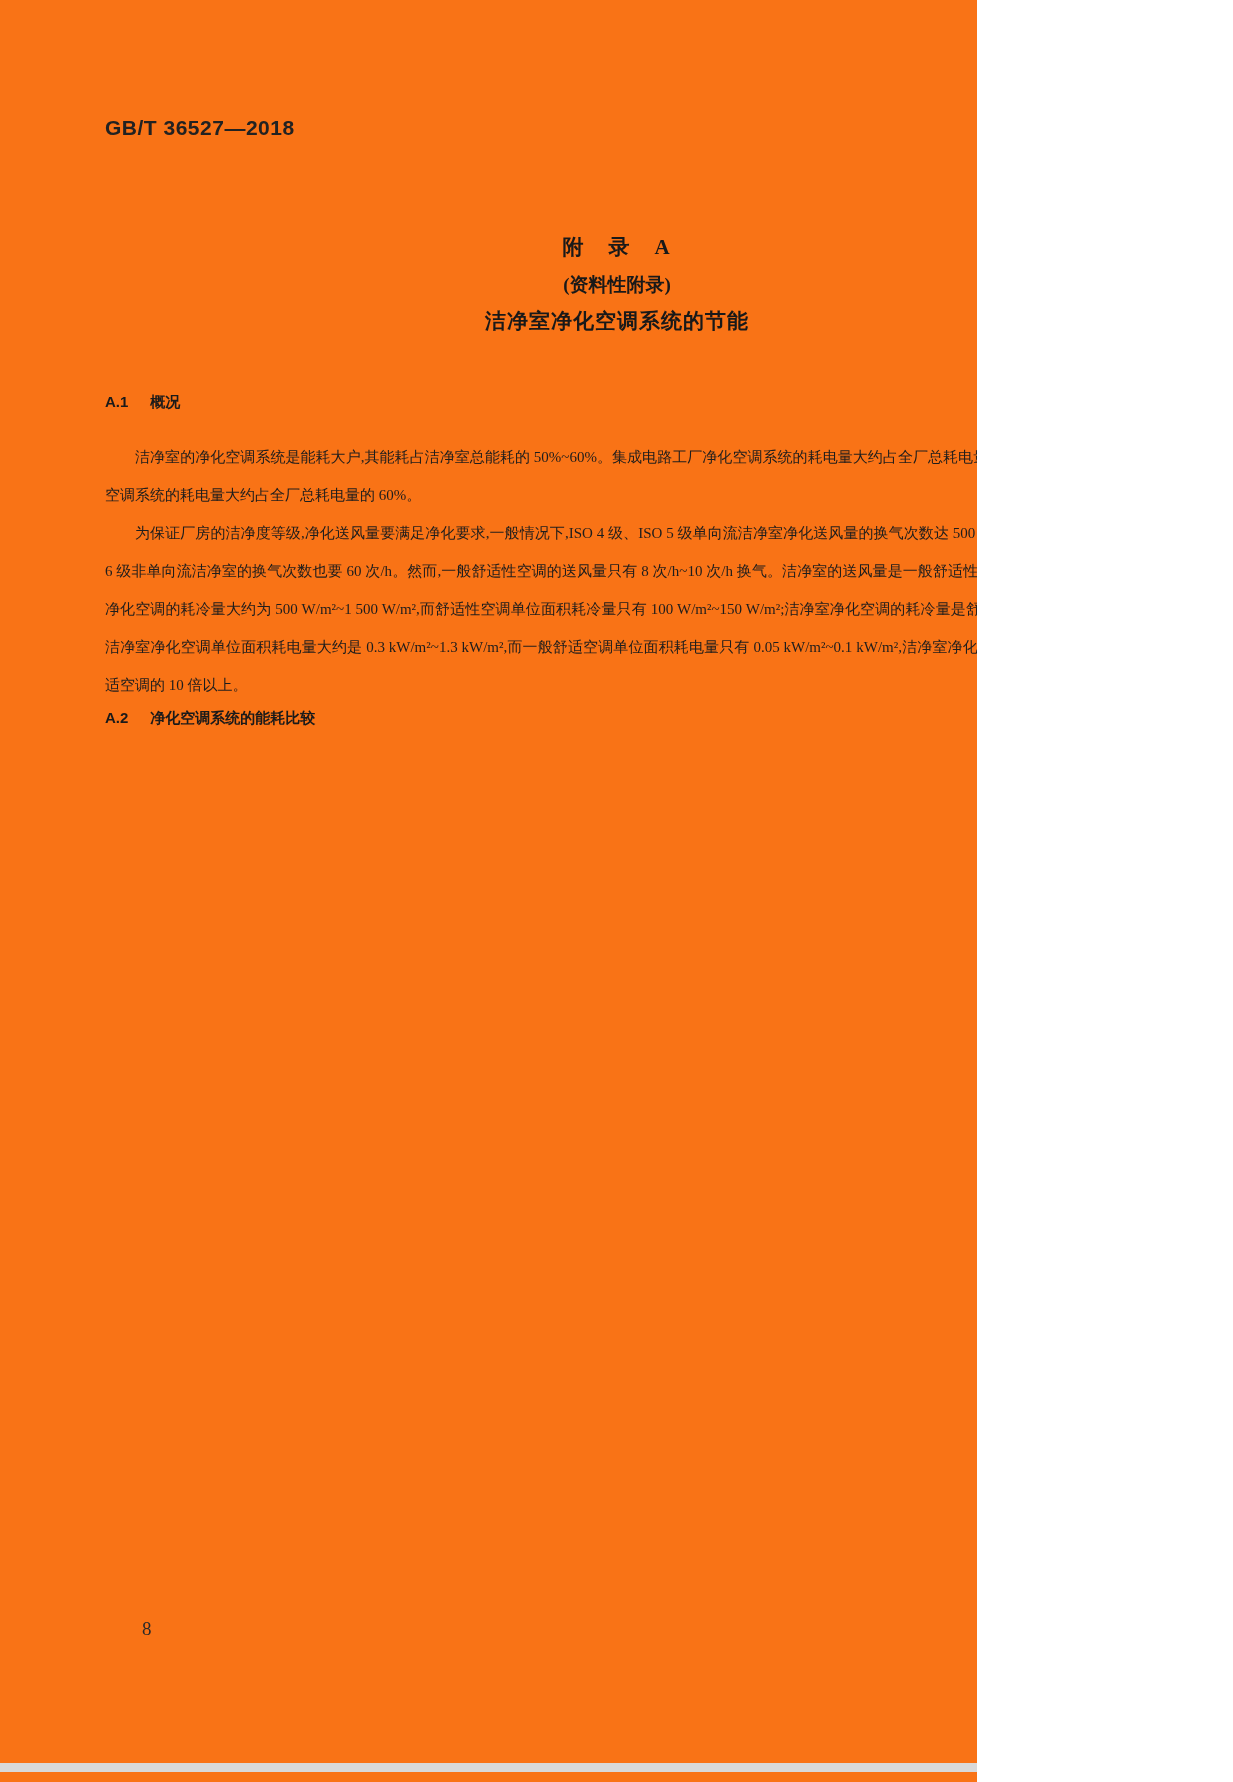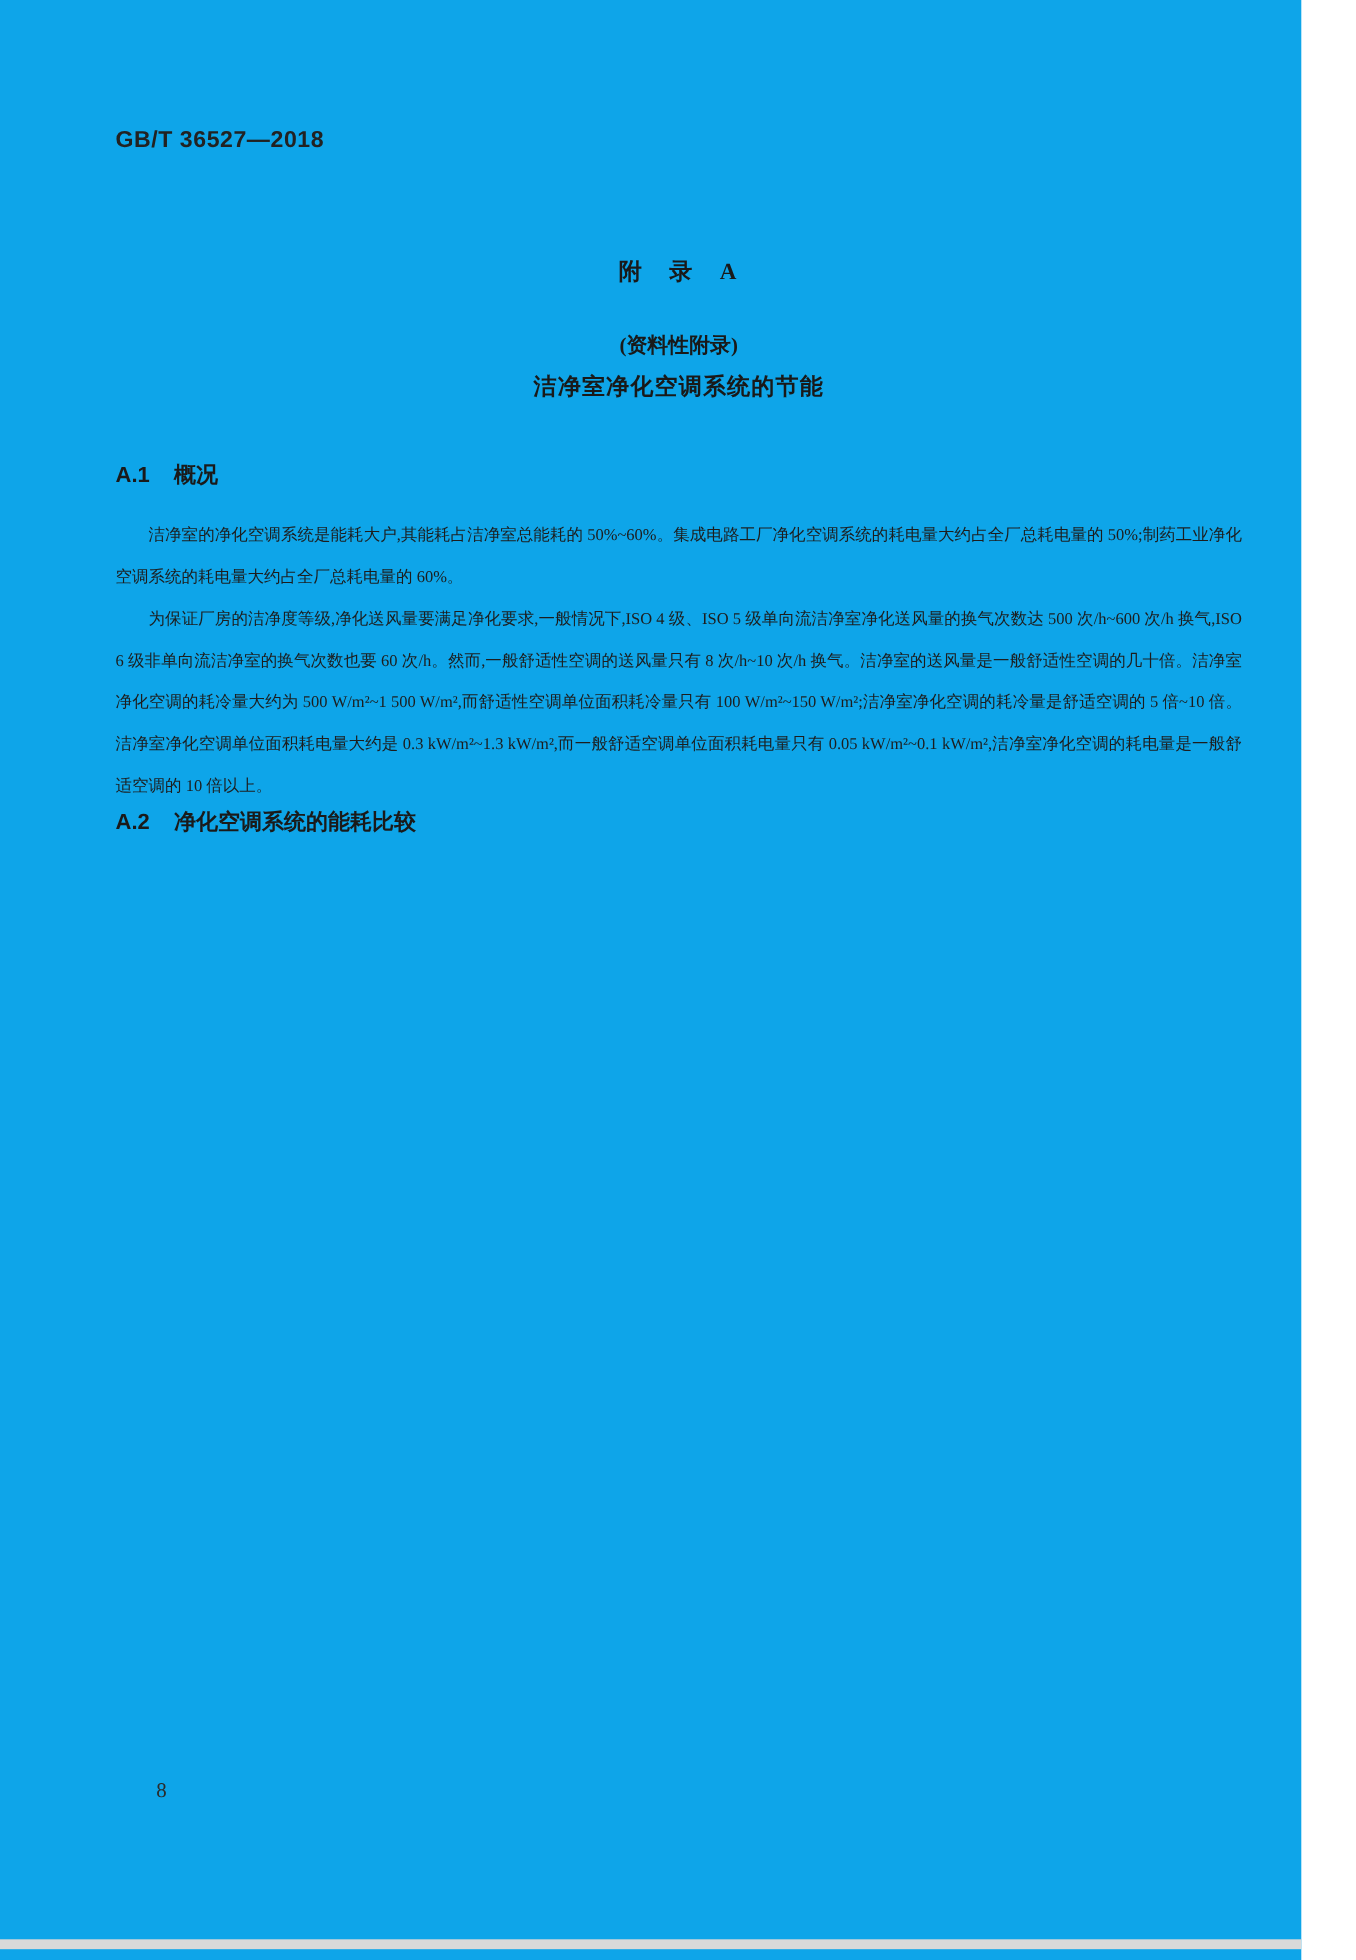--- a/index.html
+++ b/index.html
@@ -2,23 +2,23 @@
 <html><head>
 <meta charset="utf-8">
 <style>
   html, body {
     margin: 0;
     padding: 0;
     background: #ffffff;
   }
   .page {
     position: relative;
-    width: 1183px;
+    width: 977px;
     height: 1782px;
-    background: #0ea5e9;
+    background: #f97316;
     overflow: hidden;
     color: #1c1c1c;
     font-family: "Liberation Serif", "DejaVu Serif", serif;
   }
   .content {
     position: absolute;
     left: 105px;
     top: 0;
     width: 1024px;
   }
@@ -38,31 +38,30 @@
     color: #191919;
   }
   .appendix-title .t1 {
     font-size: 21px;
     line-height: 38px;
     letter-spacing: 2px;
   }
   .appendix-title .t2 {
     font-size: 19px;
     line-height: 37px;
-    margin-top: 30px;
   }
   .appendix-title .t3 {
     font-size: 21px;
     line-height: 37px;
     letter-spacing: 1px;
   }
   .sec-heading {
     font-family: "Liberation Sans", "DejaVu Sans", sans-serif;
     font-weight: bold;
-    font-size: 20px;
+    font-size: 15px;
     color: #1a1a1a;
     line-height: 28px;
   }
   .sec-heading .num {
     margin-right: 22px;
   }
   .sec-a1 { margin-top: 48px; }
   .sec-a2 { }
   .body-par {
     margin: 0;

